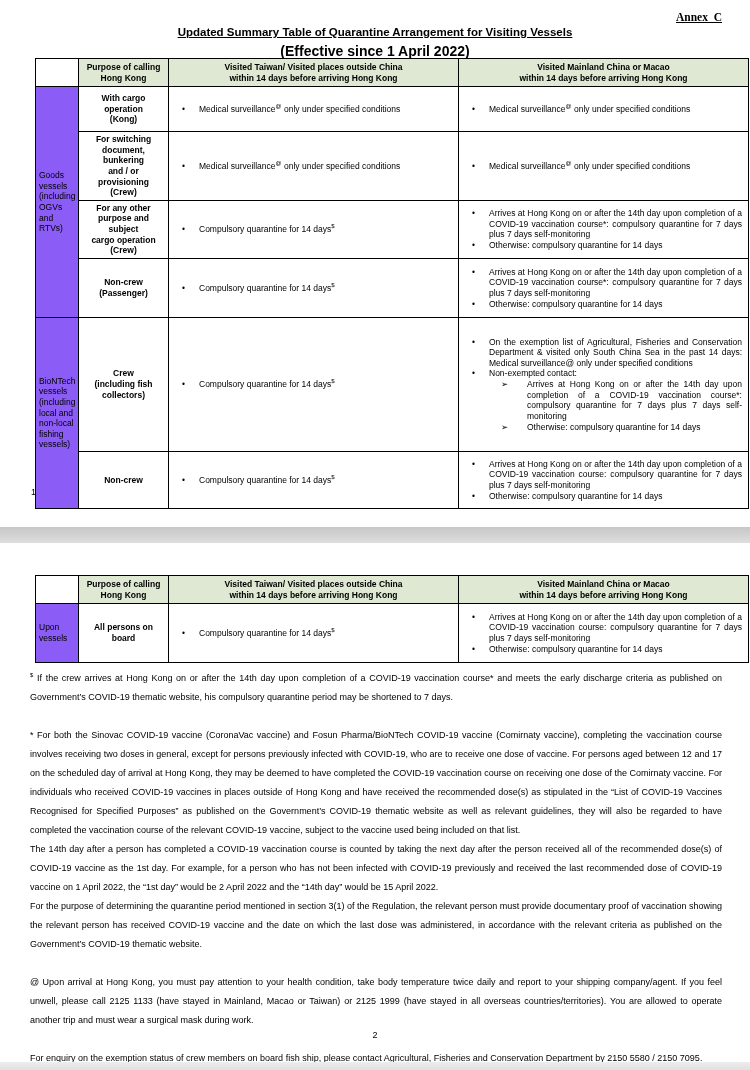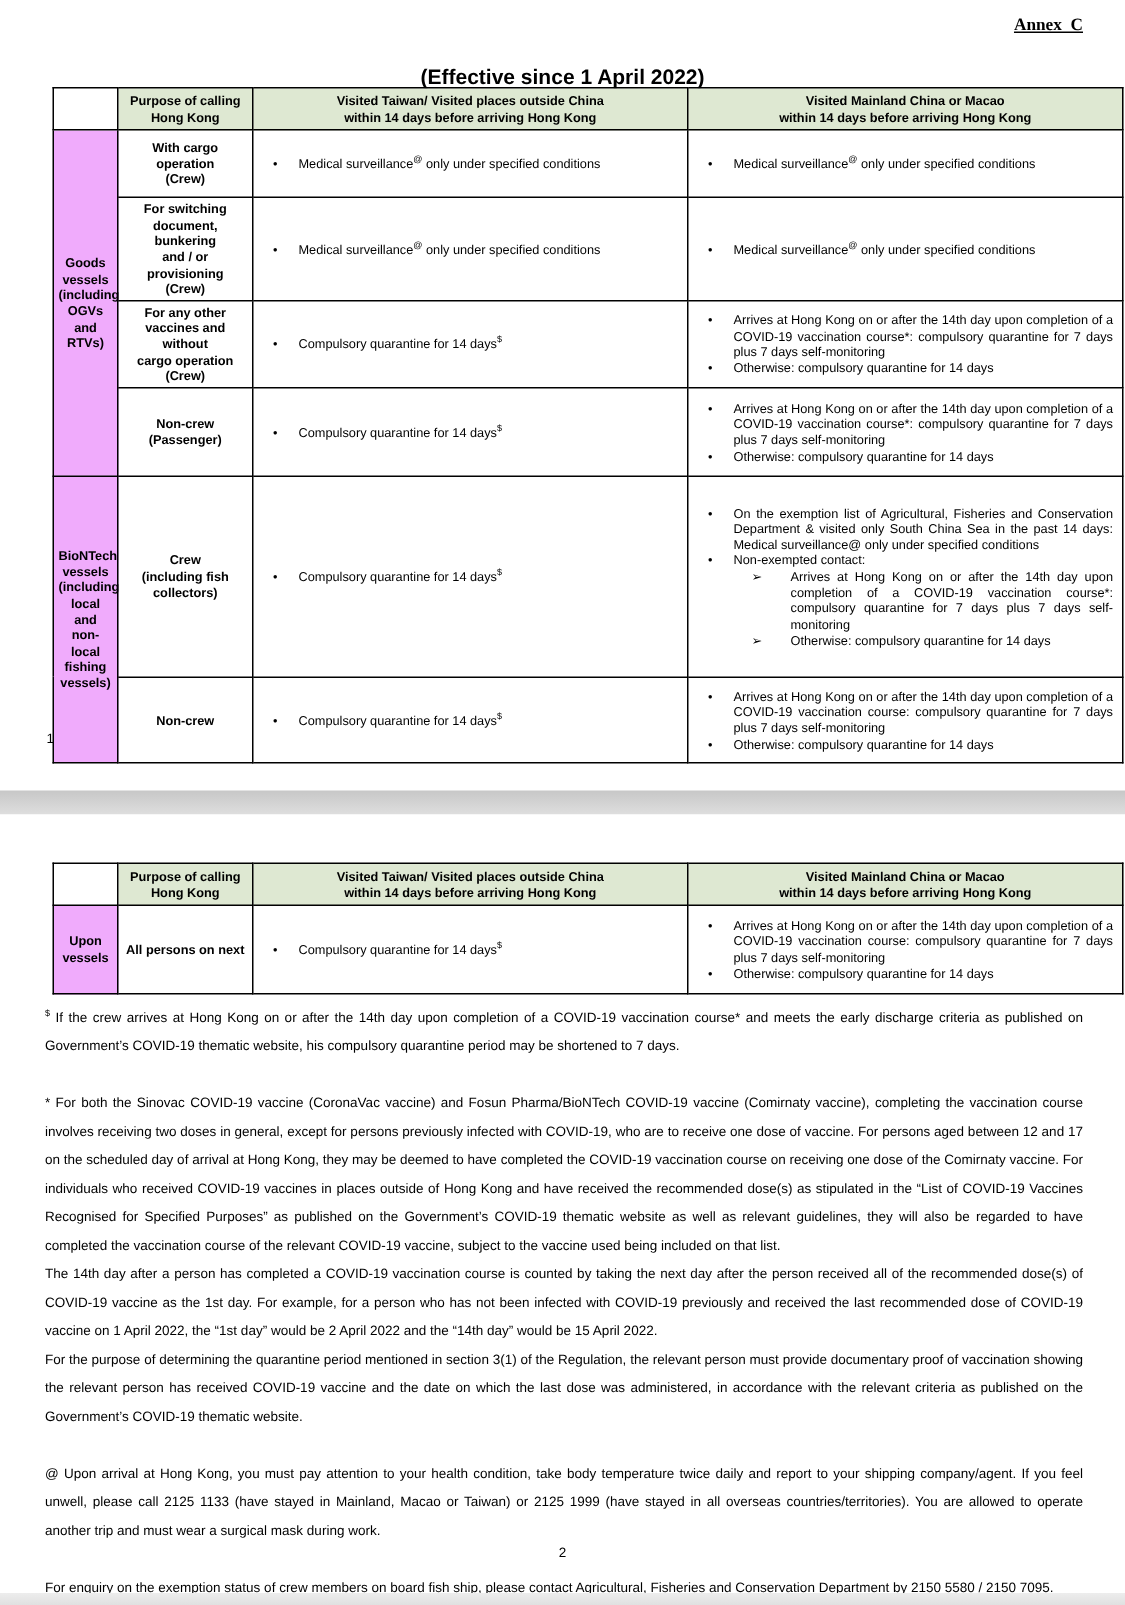--- a/index.html
+++ b/index.html
@@ -20,21 +20,21 @@
   .doc-subtitle{position:absolute;top:43px;left:0;width:100%;text-align:center;
          font-weight:bold;font-size:14px;}
 
   table.qt{position:absolute;left:35px;width:713px;border-collapse:collapse;
            table-layout:fixed;font-size:8.5px;line-height:1.25;border:1.5px solid #000;}
   .qt-1{top:58px;}
   .qt-2{top:32px;}
   .qt th,.qt td{border:1px solid #000;vertical-align:middle;padding:2px 3px;}
   .qt th{background:#dee8d2;font-weight:bold;text-align:center;white-space:pre-line;}
   .qt th.corner{background:#ffffff;}
-  td.group{background:#f0abfc;font-weight:bold;text-align:center;white-space:pre-line;}
+  td.group{background:#8b5cf6;font-weight:normal;white-space:pre-line;}
   td.purpose{font-weight:bold;text-align:center;white-space:pre-line;}
   td.bullets{padding:3px 6px 3px 0;}
   tr.hrow{height:28px;}
   tr.r1{height:45px;} tr.r2{height:59px;} tr.r3{height:43px;}
   tr.r4{height:59px;} tr.r5{height:134px;} tr.r6{height:57px;} tr.r7{height:59px;}
 
   .bi{display:flex;align-items:flex-start;}
   .bm{flex:0 0 30px;padding-left:13px;box-sizing:border-box;}
   .bt{flex:1;text-align:justify;}
   .bi.lvl1{padding-left:42px;}
@@ -49,20 +49,21 @@
   .fblock{margin-bottom:19px;}
   .fblock:last-child{margin-bottom:0;}
 </style>
 </head>
 <body>
 
 <div class="screen">
 
   <div class="page page-1">
     <div class="annex">Annex  C</div>
+    <div class="doc-title">Updated Summary Table of Quarantine Arrangement for Visiting Vessels</div>
     <div class="doc-subtitle">(Effective since 1 April 2022)</div>
 
     <table class="qt qt-1">
       <colgroup>
           <col style="width:43px">
           <col style="width:90px">
           <col style="width:290px">
           <col style="width:290px">
         </colgroup>
       <tbody>
@@ -75,21 +76,21 @@
         <th>Visited Mainland China or Macao
 within 14 days before arriving Hong Kong</th>
       </tr>
       <tr class="r1">
         <td class="group" rowspan="4">Goods
 vessels
 (including
 OGVs and
 RTVs)</td>
         <td class="purpose">With cargo operation
-(Crew)</td>
+(Kong)</td>
         <td class="bullets">
               <div class="bi lvl0">
                 <span class="bm">•</span>
                 <span class="bt">Medical surveillance<sup>@</sup> only under specified conditions</span>
               </div>
             </td>
         <td class="bullets">
               <div class="bi lvl0">
                 <span class="bm">•</span>
                 <span class="bt">Medical surveillance<sup>@</sup> only under specified conditions</span>
@@ -109,21 +110,21 @@
             </td>
         <td class="bullets">
               <div class="bi lvl0">
                 <span class="bm">•</span>
                 <span class="bt">Medical surveillance<sup>@</sup> only under specified conditions</span>
               </div>
             </td>
       </tr>
       <tr class="r3">
         <td class="purpose">For any other
-vaccines and without
+purpose and subject
 cargo operation
 (Crew)</td>
         <td class="bullets">
               <div class="bi lvl0">
                 <span class="bm">•</span>
                 <span class="bt">Compulsory quarantine for 14 days<sup>$</sup></span>
               </div>
             </td>
         <td class="bullets">
               <div class="bi lvl0">
@@ -233,21 +234,21 @@
         <th>Purpose of calling
 Hong Kong</th>
         <th>Visited Taiwan/ Visited places outside China
 within 14 days before arriving Hong Kong</th>
         <th>Visited Mainland China or Macao
 within 14 days before arriving Hong Kong</th>
       </tr>
       <tr class="r7">
         <td class="group">Upon
 vessels</td>
-        <td class="purpose">All persons on next</td>
+        <td class="purpose">All persons on board</td>
         <td class="bullets">
               <div class="bi lvl0">
                 <span class="bm">•</span>
                 <span class="bt">Compulsory quarantine for 14 days<sup>$</sup></span>
               </div>
             </td>
         <td class="bullets">
               <div class="bi lvl0">
                 <span class="bm">•</span>
                 <span class="bt">Arrives at Hong Kong on or after the 14th day upon completion of a COVID-19 vaccination course: compulsory quarantine for 7 days plus 7 days self-monitoring</span>

